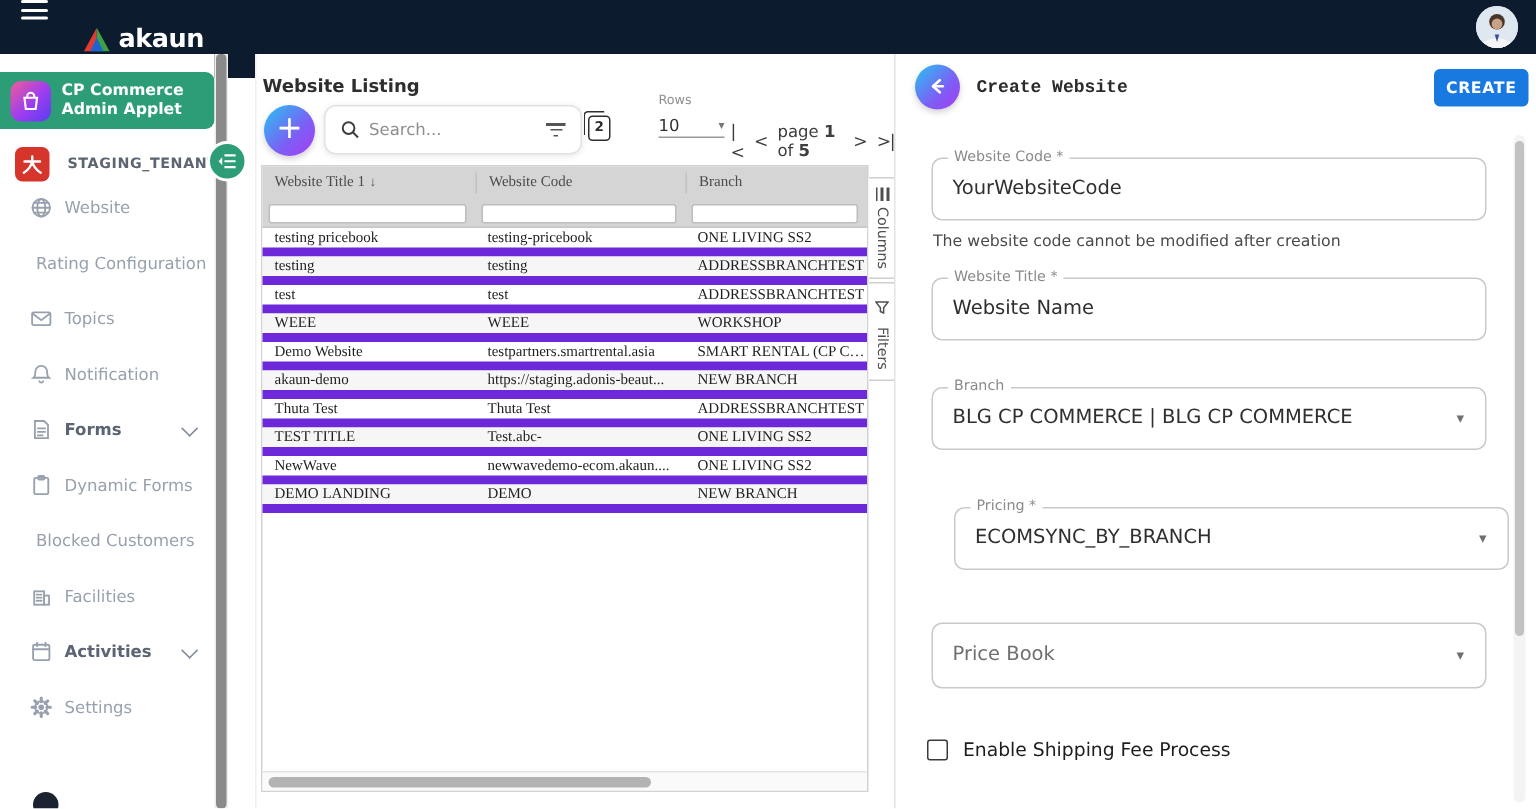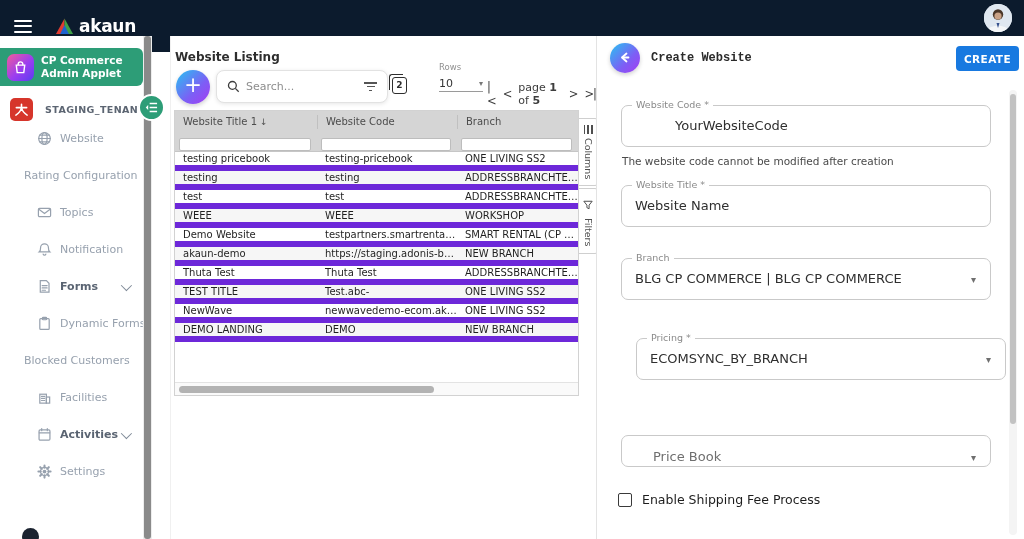--- a/index.html
+++ b/index.html
@@ -1,38 +1,38 @@
 <!DOCTYPE html>
 <html><head>
 <meta charset="utf-8">
 <style>
   * { margin:0; padding:0; box-sizing:border-box; }
   html,body { background:#fff; }
   body { font-family:"DejaVu Sans","Liberation Sans",sans-serif; }
   .app { position:relative; width:1024px; height:539px; overflow:hidden; background:#fff; }
 
   
-  .navbar { position:absolute; left:0; top:0; width:1024px; height:52px; background:#0c1b2d; display:flex; align-items:center; }
+  .navbar { position:absolute; left:0; top:0; width:1024px; height:52px; background:#0c1b2d; display:flex; }
   .hamburger { margin-left:14px; width:18px; height:13px; display:flex; flex-direction:column; justify-content:space-between; cursor:pointer; }
   .hamburger span { display:block; height:2px; background:#fff; border-radius:1px; }
   .brand { display:flex; align-items:center; margin-left:22px; }
   .brand-text { color:#fff; font-size:17px; font-weight:bold; letter-spacing:-0.3px; margin-left:4px; }
   .avatar { position:absolute; right:12px; top:4px; width:28px; height:28px; border-radius:50%; overflow:hidden; background:#dfe7f0; }
 
   
   .sidebar { position:absolute; left:0; top:36px; width:143px; height:503px; background:#fff; }
   .applet-banner { position:absolute; left:0; top:12px; width:143px; height:38px; background:#2d9d77; border-radius:0 6px 6px 0; display:flex; align-items:center; padding-left:7px; }
   .applet-icon { width:27px; height:27px; border-radius:7px; background:linear-gradient(135deg,#f05c9a 0%,#9b3df0 55%,#5a3df0 100%); display:flex; align-items:center; justify-content:center; flex:none; }
   .applet-title { color:#fff; font-size:10.5px; font-weight:600; line-height:13px; margin-left:7px; }
   .collapse-btn { position:absolute; left:138px; top:58px; width:27px; height:27px; border-radius:50%; background:#2d9d77; border:2px solid #fff; z-index:6; display:flex; align-items:center; justify-content:center; cursor:pointer; }
   .tenant-row { position:absolute; left:10px; top:62px; display:flex; align-items:center; }
   .tenant-icon { width:23px; height:23px; border-radius:5px; background:#d6352b; display:flex; align-items:center; justify-content:center; }
   .tenant-label { margin-left:12px; font-size:9.5px; font-weight:bold; color:#5c6572; letter-spacing:0.4px; }
   .menu { position:absolute; left:0; top:84px; width:143px; }
-  .mi { height:37px; display:flex; align-items:center; padding-left:36px; cursor:pointer; }
+  .mi { height:37px; display:flex; align-items:center; padding-left:19px; cursor:pointer; }
   .mi .mi-icon { width:16px; height:16px; flex:none; display:flex; align-items:center; justify-content:center; }
   .mi .mi-label { margin-left:8px; font-size:11px; color:#97a1ae; white-space:nowrap; }
   .mi.noicon { padding-left:24px; }
   .mi.noicon .mi-label { margin-left:0; }
   .mi.emph .mi-label { color:#5a6472; font-weight:600; }
   .mi .chev { margin-left:auto; margin-right:14px; width:8px; height:8px; border-right:1.6px solid #7f8a97; border-bottom:1.6px solid #7f8a97; transform:rotate(45deg) translateY(-2px); }
   .partial-item { position:absolute; left:22px; top:492px; width:17px; height:17px; border-radius:50%; background:#1b2330; }
   .side-scroll { position:absolute; left:143px; top:36px; width:9px; height:503px; background:#ededed; }
   .side-scroll .thumb { position:absolute; left:1px; top:0; width:7px; height:503px; background:#8a8a8a; border-radius:3px; }
 
@@ -50,21 +50,21 @@
   .copy2::before { content:""; position:absolute; left:-4px; top:-4px; width:13px; height:15px; border-left:1.6px solid #2e2e2e; border-top:1.6px solid #2e2e2e; border-radius:3px 0 0 0; }
   .rows-group { position:absolute; left:268px; top:26px; width:44px; }
   .rows-label { font-size:8.5px; color:#8f8f8f; }
   .rows-select { margin-top:3px; border-bottom:1px solid #9a9a9a; display:flex; align-items:center; height:17px; cursor:pointer; }
   .rows-value { font-size:11px; color:#333; }
   .rows-caret { margin-left:auto; font-size:8px; color:#777; }
   .pagination { position:absolute; left:316px; top:44px; display:flex; align-items:center; gap:7px; font-size:11px; color:#3d3d3d; }
   .pg-btn { cursor:pointer; font-size:11.5px; color:#3d3d3d; letter-spacing:-1px; }
   .pg-text b { font-weight:bold; }
 
-  .mtable { position:absolute; left:3px; top:74px; width:405px; height:286px; border:1px solid #d2d2d2; background:#fff; display:flex; flex-direction:column; }
+  .mtable { position:absolute; left:3px; top:74px; width:405px; height:418px; border:1px solid #d2d2d2; background:#fff; display:flex; flex-direction:column;font-family:Liberation Serif, serif; }
   .thead { display:flex; background:#d5d5d5; height:21px; align-items:center; flex:none; }
   .tfilter { display:flex; background:#d5d5d5; height:20px; align-items:center; flex:none; border-bottom:1px solid #c6c6c6; }
   .col-0 { width:142px; } .col-1 { width:140px; } .col-2 { width:121px; }
   .th { font-size:10px; color:#4c4c4c; padding-left:8px; white-space:nowrap; overflow:hidden; }
   .th + .th { border-left:1px solid #c0c0c0; height:14px; line-height:14px; }
   .sort-arrow { font-size:9px; color:#555; margin-left:3px; }
   .tfilter .fc { padding:0 6px 0 4px; }
   .tfilter input { width:100%; height:13px; border:1px solid #bdbdbd; border-radius:2px; background:#fff; outline:none; font-size:9px; padding:0 3px; font-family:inherit; }
   .trow { display:flex; height:19px; align-items:center; border-bottom:6px solid #6d28d9; background:#fff; flex:none; }
   .trow.alt { background:#f6f6f6; }
@@ -85,22 +85,22 @@
   .r-title { position:absolute; left:54px; top:15px; font-size:12px; font-weight:600; color:#2b2b2b;font-family:Liberation Mono, monospace; }
   .create-btn { position:absolute; left:359px; top:10px; width:63px; height:25px; background:#1879e0; color:#fff; border:none; border-radius:4px; font-size:10.5px; font-weight:bold; letter-spacing:0.4px; cursor:pointer; font-family:inherit; }
   .r-scroll { position:absolute; left:412px; top:54px; width:8px; height:445px; background:#f4f4f4; border-radius:4px; }
   .r-scroll .thumb { position:absolute; left:1px; top:4px; width:6px; height:330px; background:#c2c2c2; border-radius:3px; }
 
   .field { position:absolute; left:24px; width:370px; height:42px; border:1px solid #c9c9c9; border-radius:7px; background:#fff; }
   .flabel { position:absolute; top:-7px; left:10px; font-size:9.5px; color:#8a8a8a; background:#fff; padding:0 4px; }
   .fvalue { line-height:40px; padding-left:13px; font-size:13px; color:#2f2f2f; white-space:nowrap; overflow:hidden; }
   .fvalue.placeholder { color:#6f6f6f; }
   .fcaret { position:absolute; right:14px; top:15px; color:#6f6f6f; font-size:10px; }
-  .f-code { top:69px;padding-left:40px; } .f-title { top:149px; } .f-branch { top:222px; }
-  .f-pricing { top:302px;margin-left:15px; } .f-pricebook { top:399px; height:32px;padding-left:18px; }
+  .f-code { top:69px; } .f-title { top:149px; } .f-branch { top:222px; }
+  .f-pricing { top:302px;margin-left:15px; } .f-pricebook { top:379px; height:44px; }
   .helper { position:absolute; left:25px; top:119px; font-size:10.5px; color:#4a4a4a; }
   .chk-row { position:absolute; left:21px; top:456px; display:flex; align-items:center; cursor:pointer;justify-content:center; }
   .chk-box { width:14px; height:14px; border:1.6px solid #3a3a3a; border-radius:2px; background:#fff; flex:none; }
   .chk-label { margin-left:10px; font-size:12.5px; color:#1d1d1d; }
 </style>
 </head>
 <body>
 
 <div class="app">
 

